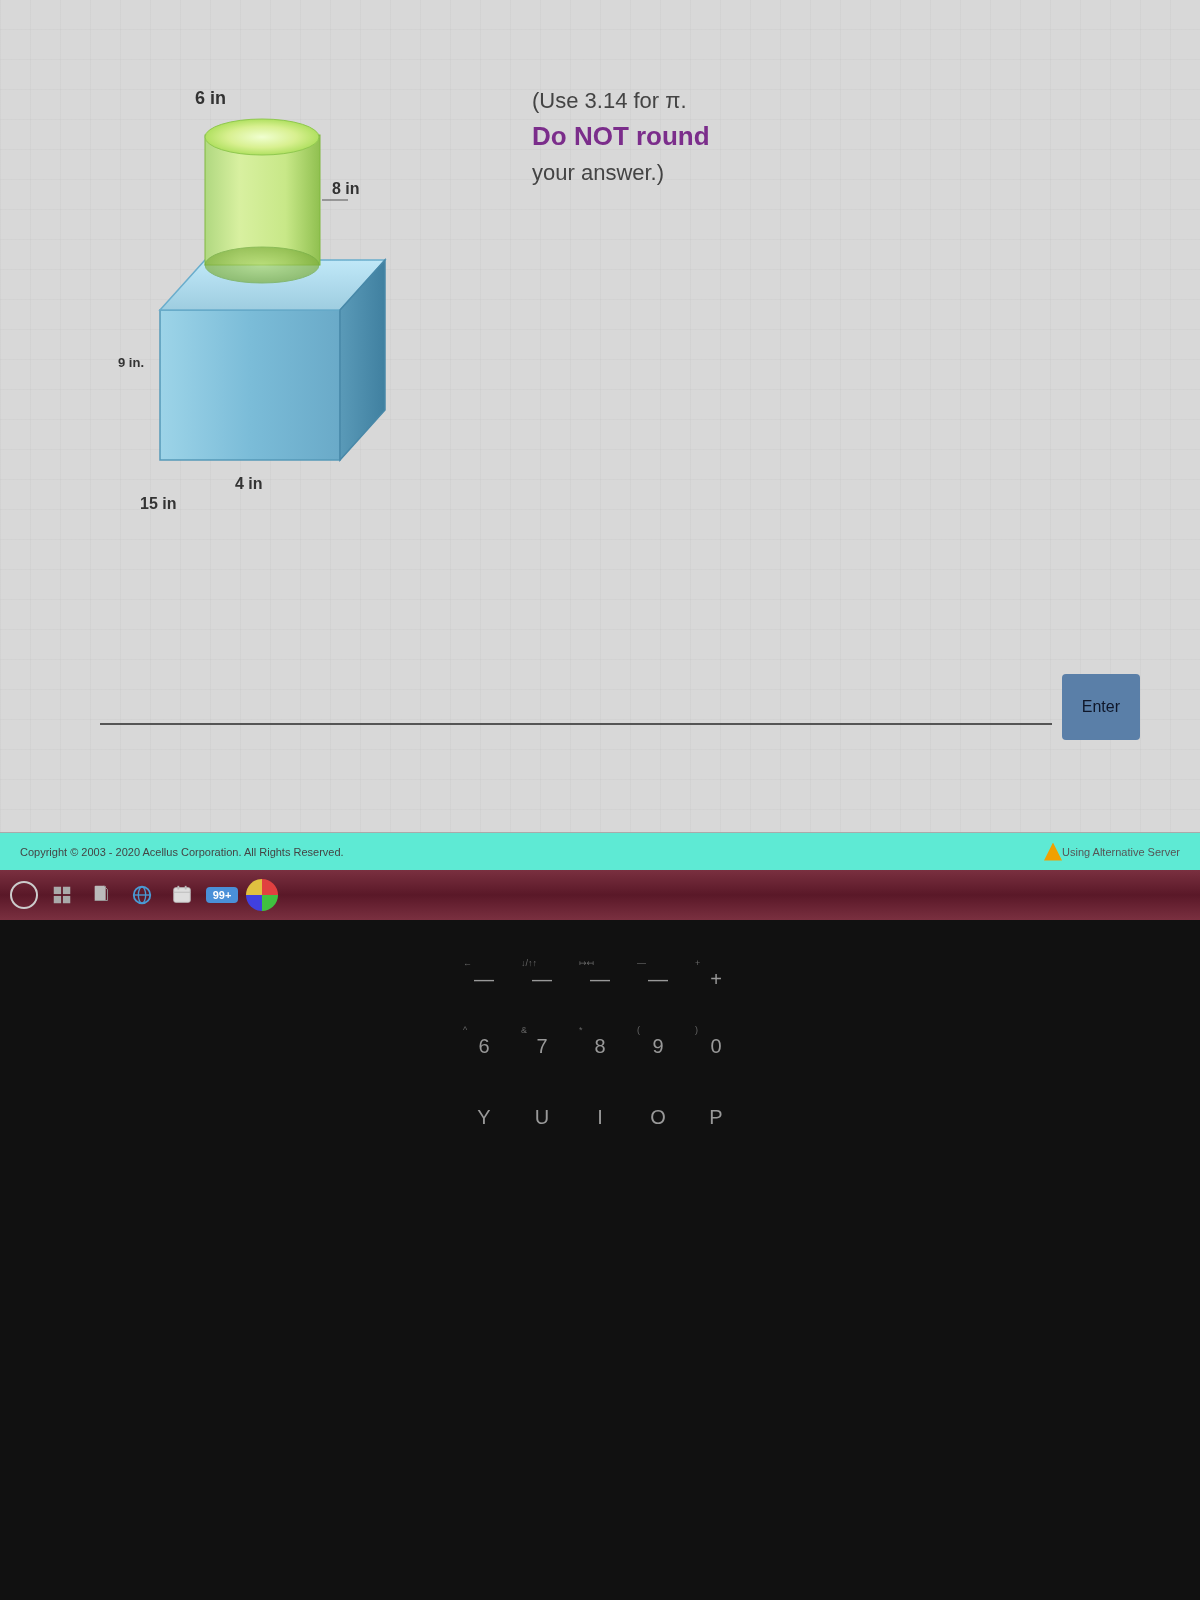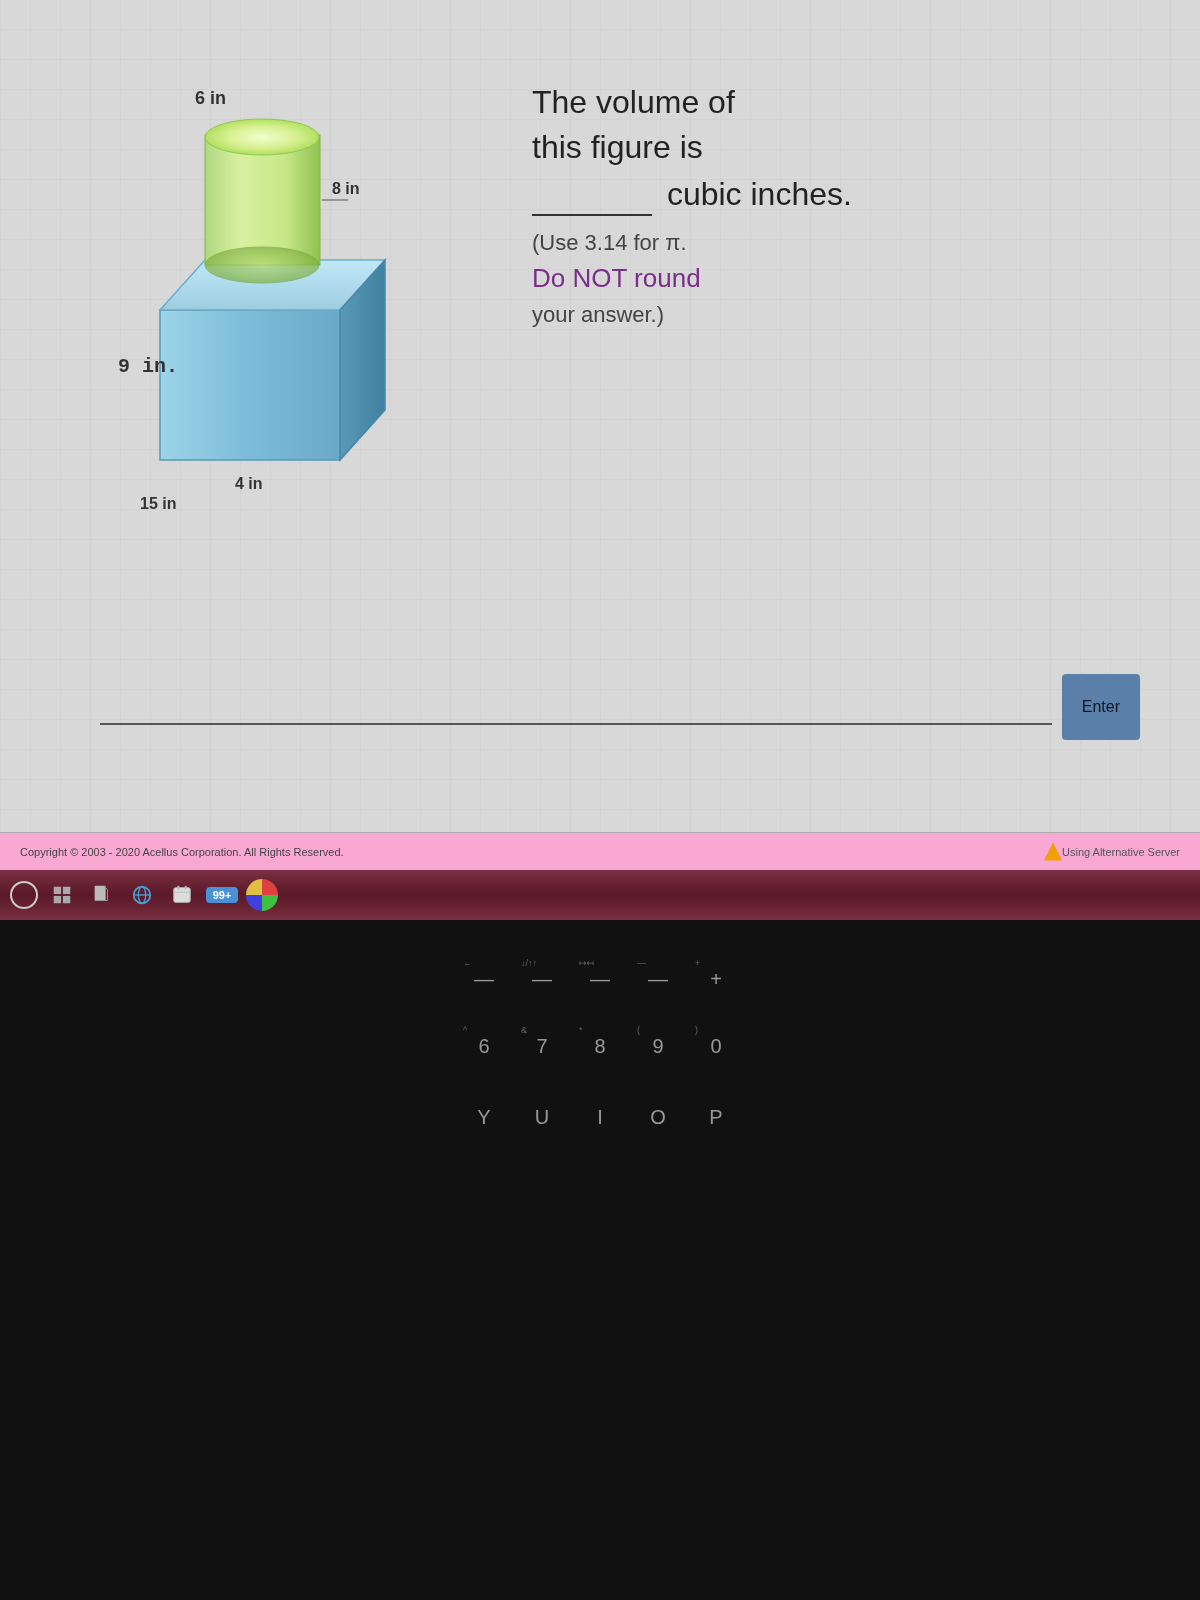--- a/index.html
+++ b/index.html
@@ -79,21 +79,21 @@
 
     .hint-text {
       font-size: 22px;
       color: #444;
       margin-top: 4px;
       line-height: 1.5;
     }
 
     .hint-text .do-not-round {
       color: #7b2d8b;
-      font-weight: normal;
+      font-weight: bold;
       font-size: 26px;
     }
 
     
     .input-row {
       position: absolute;
       bottom: 130px;
       left: 100px;
       right: 60px;
       display: flex;
@@ -122,21 +122,21 @@
       cursor: pointer;
     }
 
     
     .copyright-bar {
       position: absolute;
       bottom: 0;
       left: 0;
       right: 0;
       height: 38px;
-      background: #f9a8d4;
+      background: #5eead4;
       display: flex;
       align-items: center;
       justify-content: space-between;
       padding: 0 20px;
       border-top: 1px solid #aaa;
     }
 
     .copyright-text {
       font-size: 11px;
       color: #444;
@@ -313,32 +313,26 @@
           </radialGradient>
           <radialGradient id="cylBottom" cx="50%" cy="50%">
             <stop offset="0%" stop-color="#b0d870"></stop>
             <stop offset="100%" stop-color="#80b040"></stop>
           </radialGradient>
         </defs>
       </svg>
 
       <span class="fig-label" style="top: 28px; left: 95px;">6 in</span>
       <span class="fig-label" style="top: 120px; left: 232px; font-size: 16px;">8 in</span>
-      <span class="fig-label" style="top: 295px; left: 18px; font-size: 20px; font-family: Liberation Mono, monospace;">9 in.</span>
+      <span class="fig-label" style="top: 295px; left: 18px; font-size: 13px;">9 in.</span>
       <span class="fig-label" style="top: 415px; left: 135px; font-size: 16px;">4 in</span>
       <span class="fig-label" style="top: 435px; left: 40px; font-size: 16px;">15 in</span>
     </div>
 
     <div class="question-area">
-      <div class="volume-text">
-        <span>The volume of</span><br>
-        <span>this figure is</span><br>
-        <span class="blank-line">&nbsp;</span>
-        <span>cubic inches.</span>
-      </div>
       <div class="hint-text">
         <span>(Use 3.14 for π.</span><br>
         <span class="do-not-round">Do NOT round</span><br>
         <span>your answer.)</span>
       </div>
     </div>
 
   </div>
 
   <div class="input-row">

